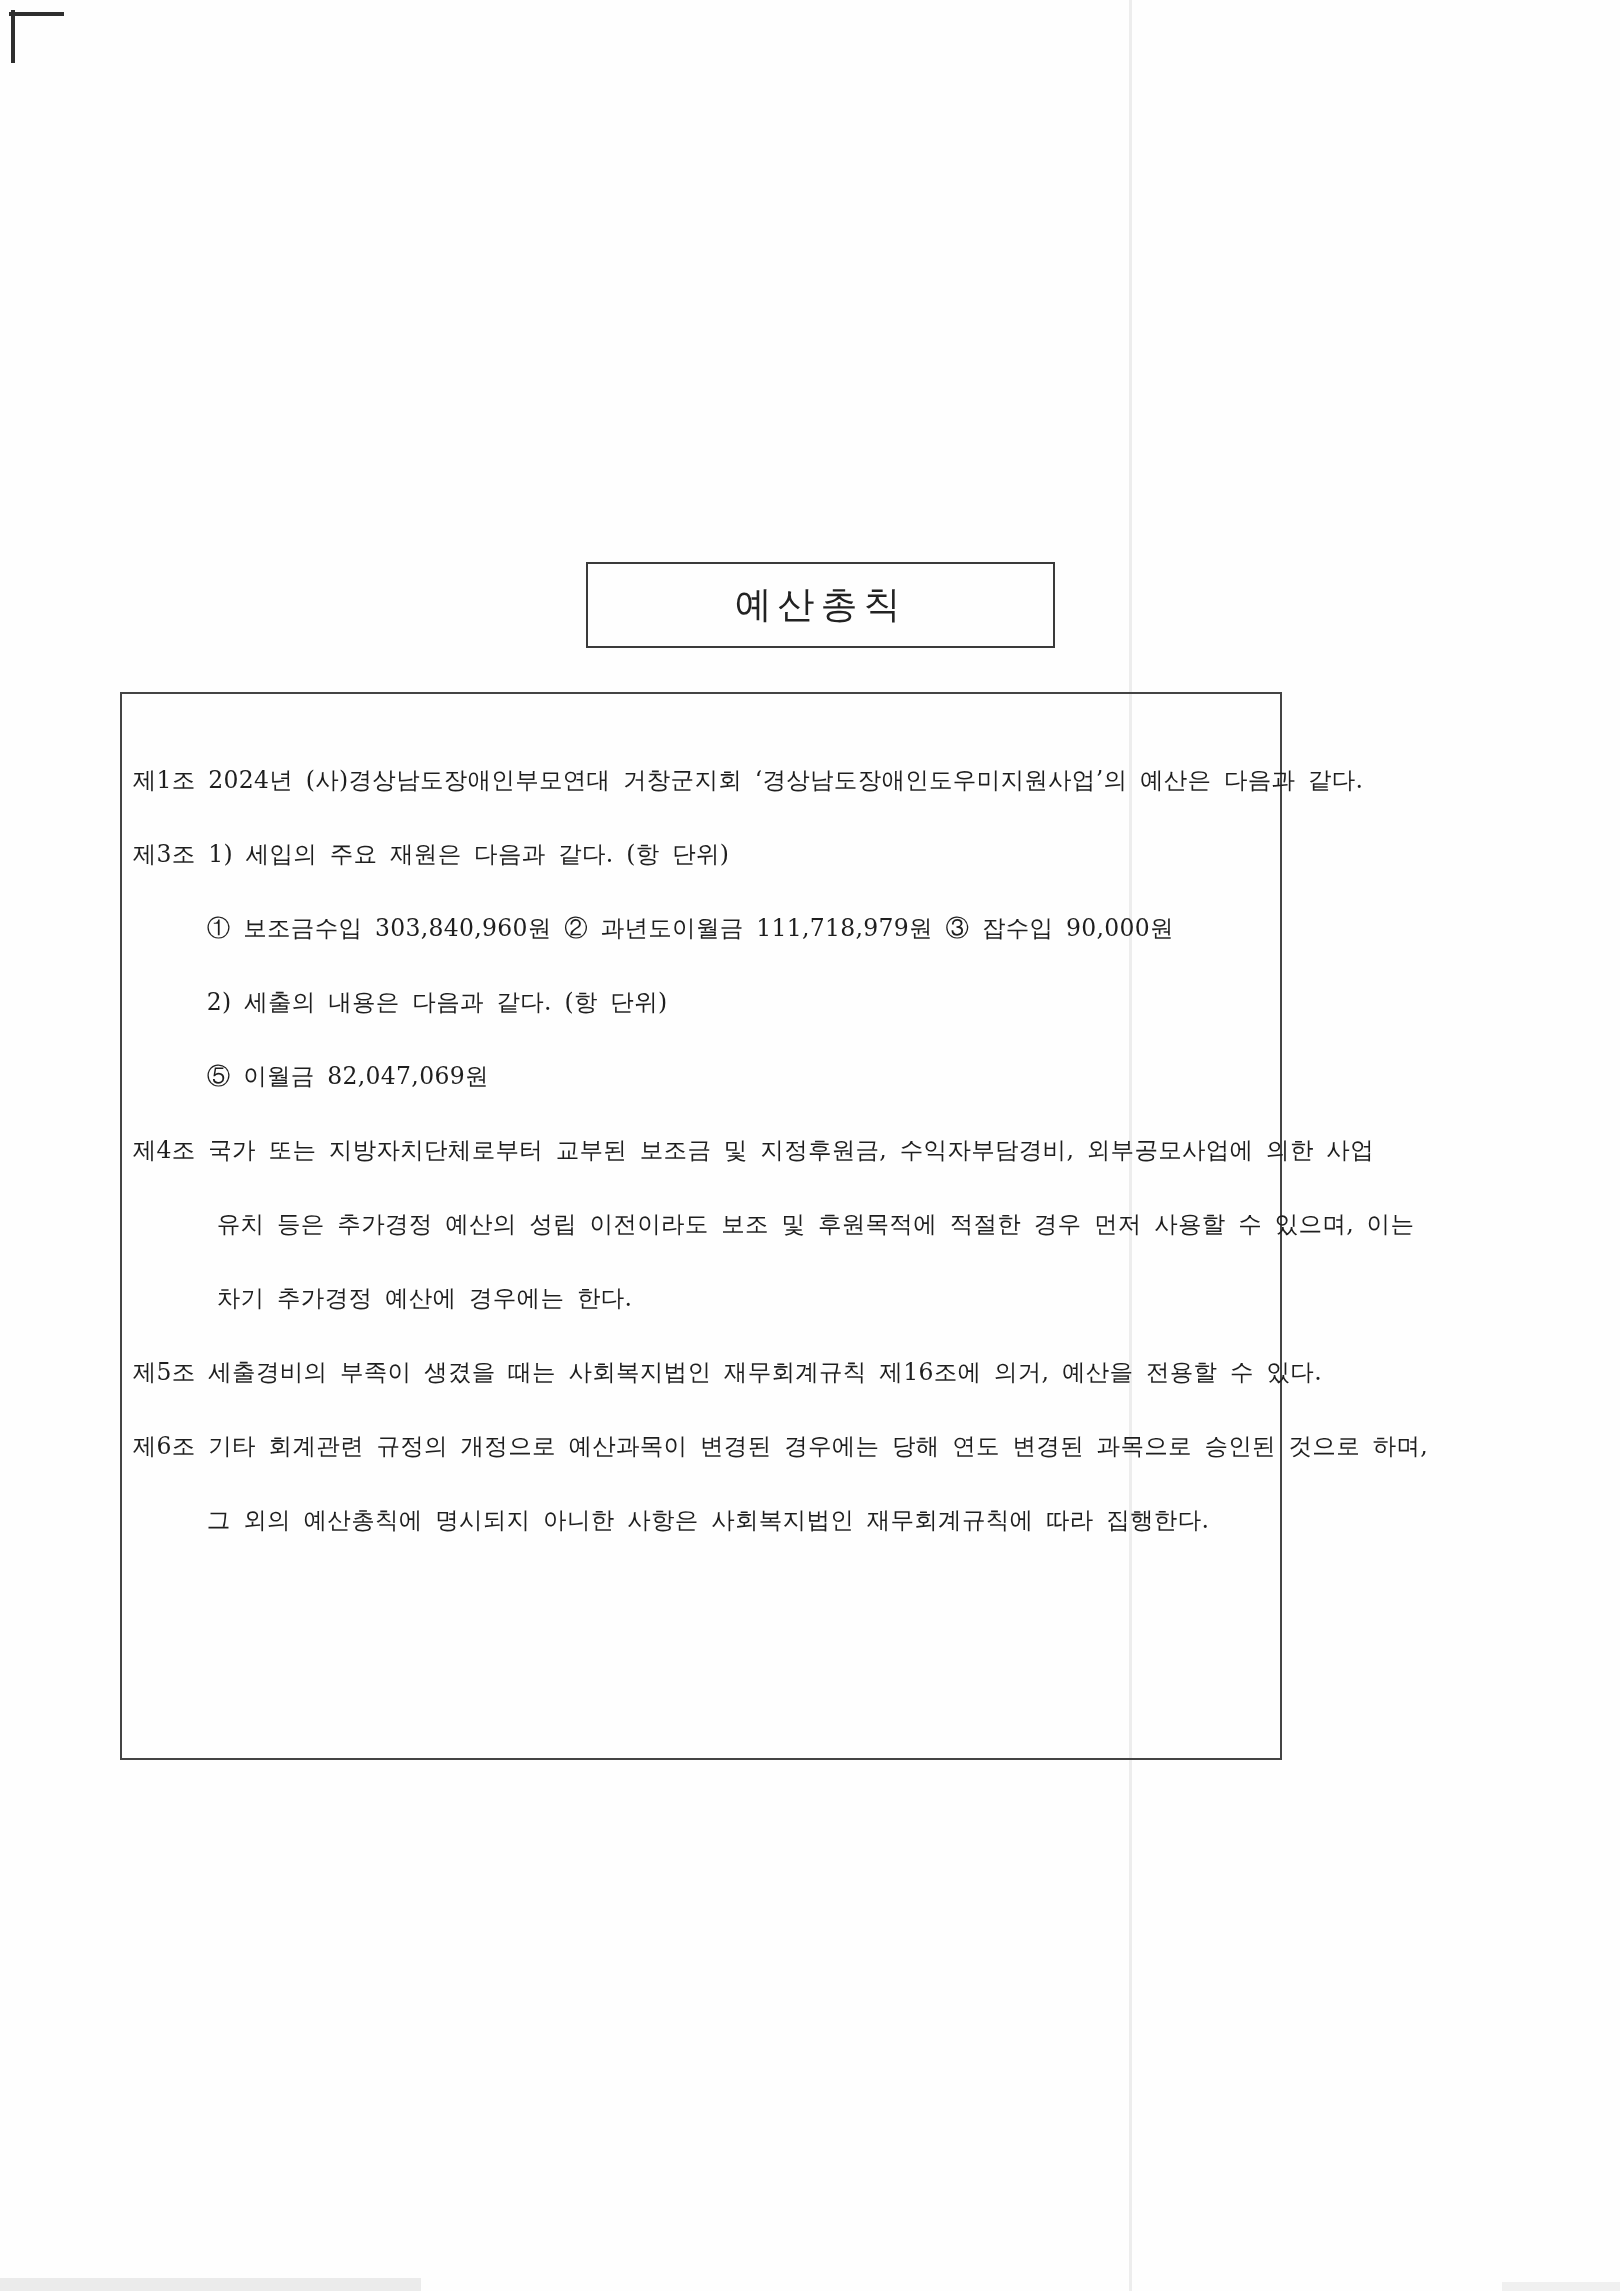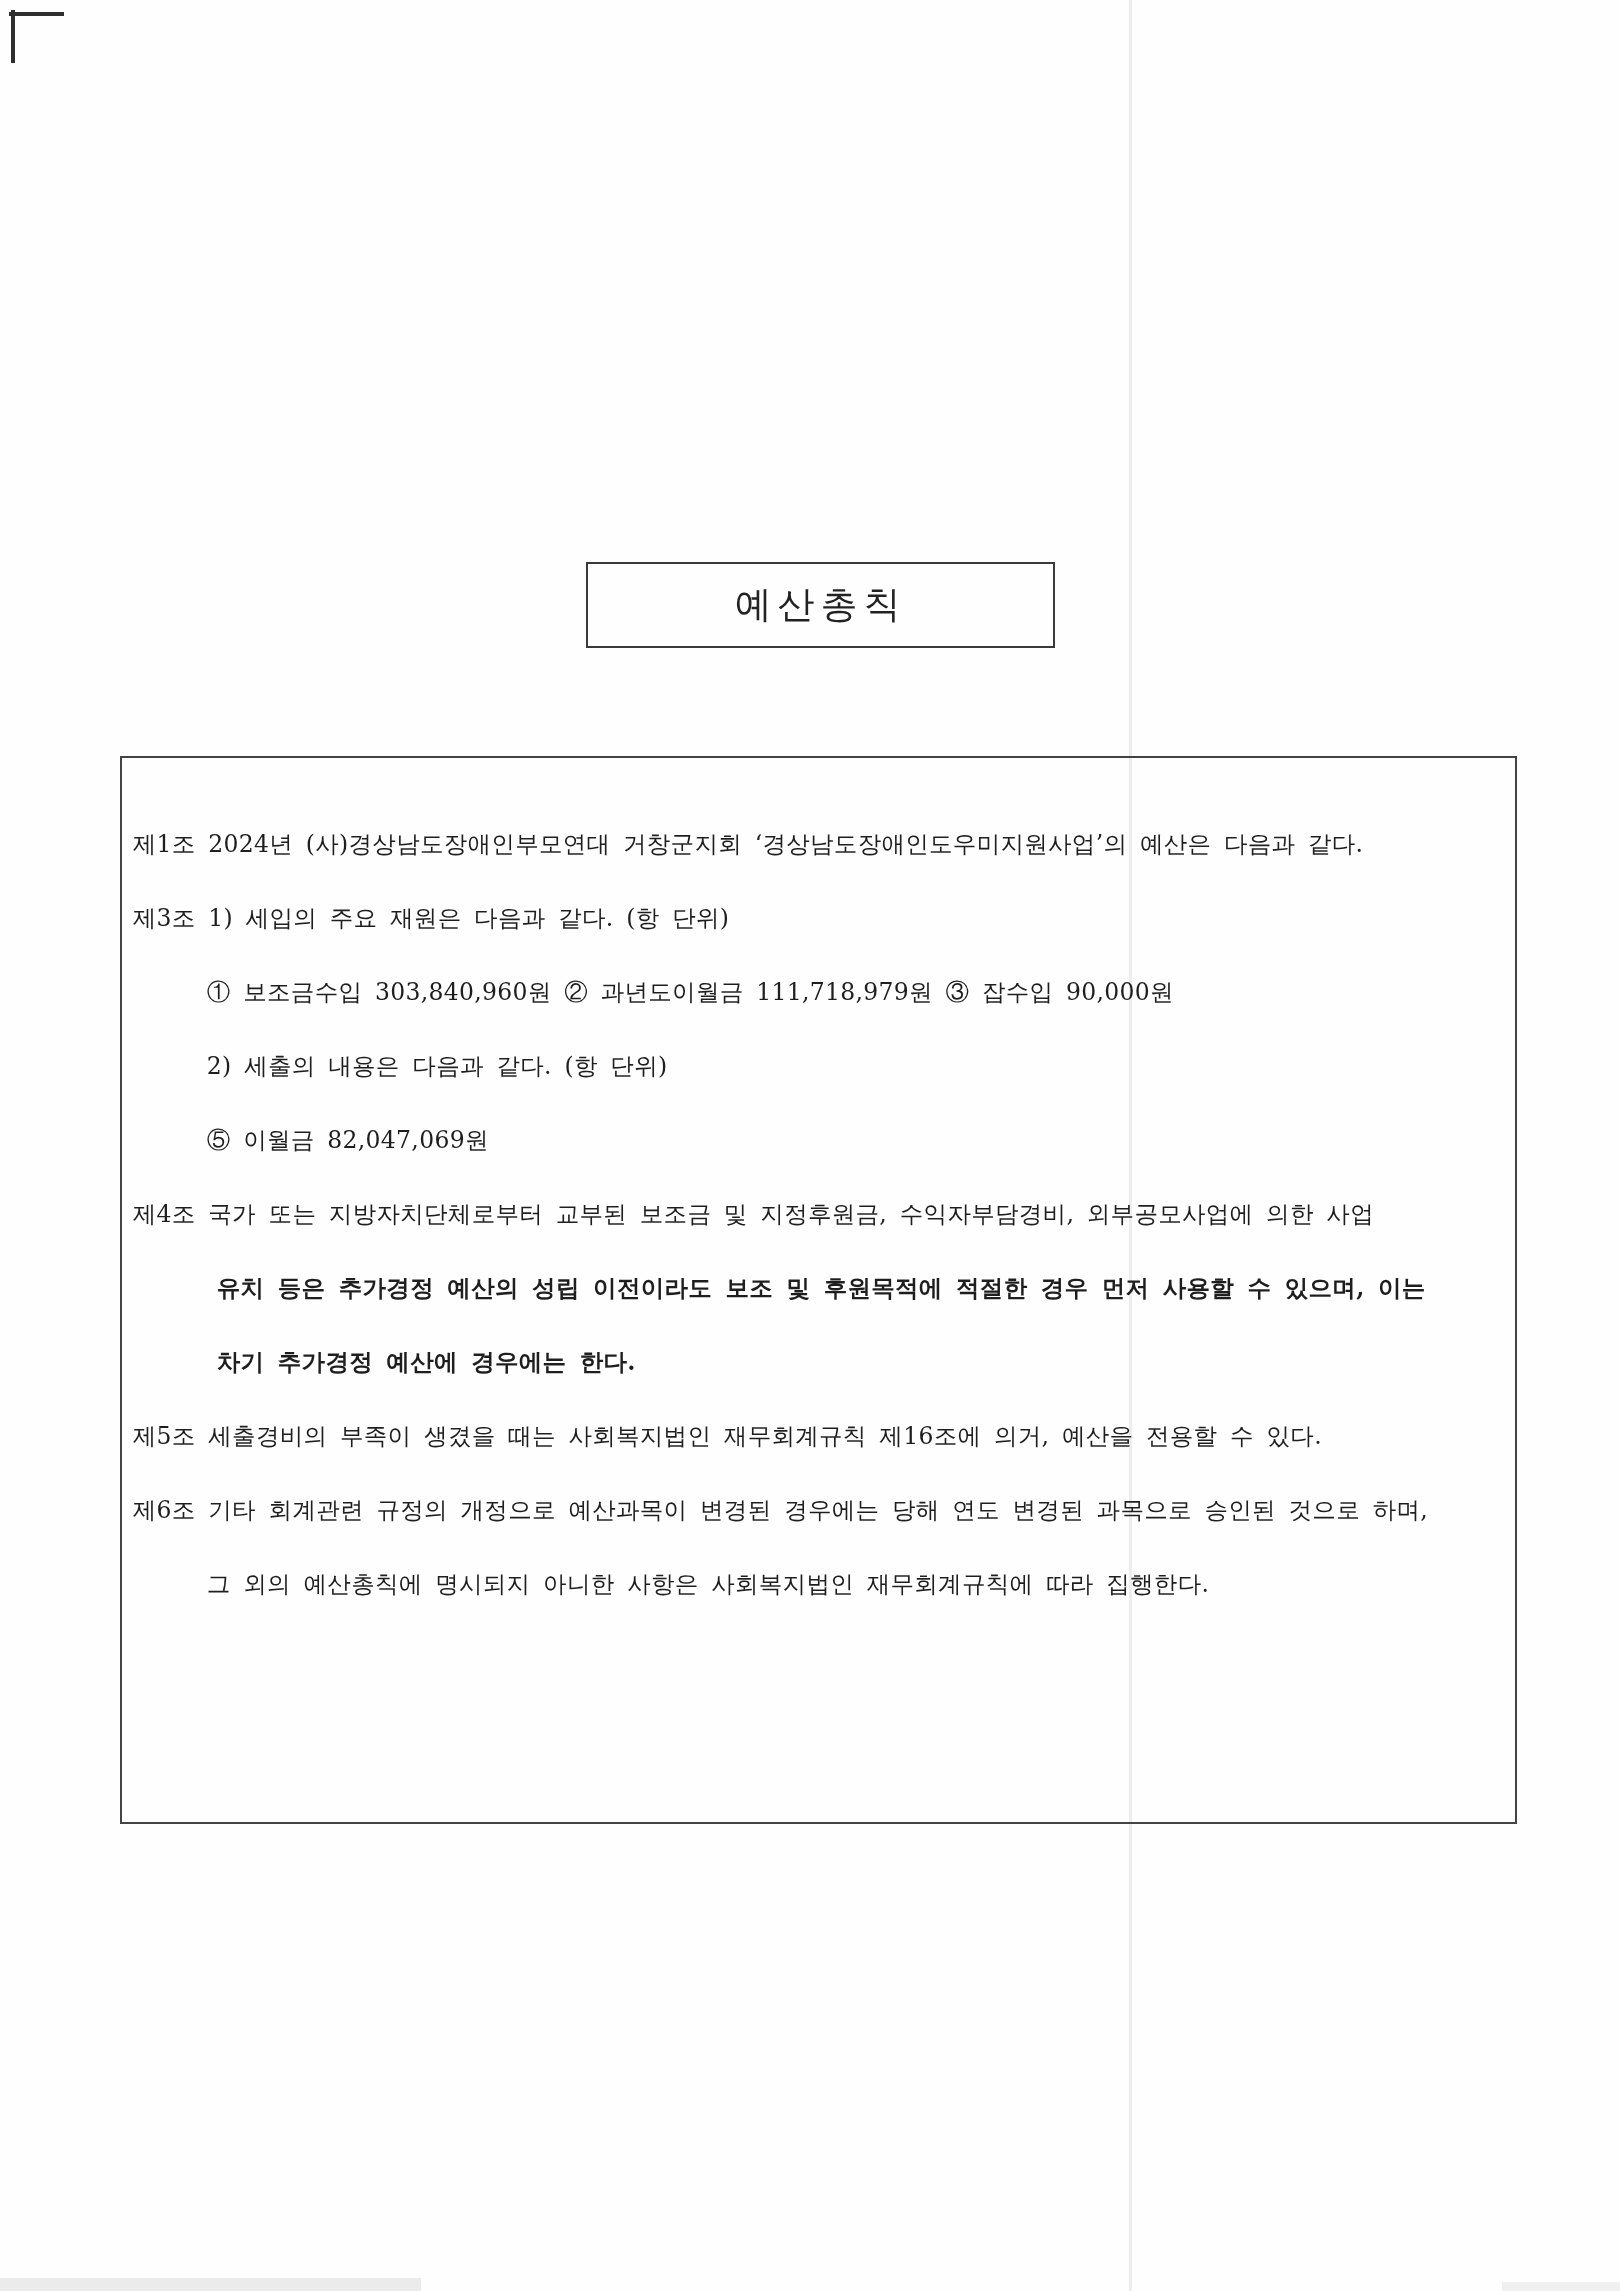--- a/index.html
+++ b/index.html
@@ -63,38 +63,38 @@
     box-sizing: border-box;
   }
   .title-box .title-text {
     font-size: 37px;
     letter-spacing: 5.9px;
     color: #222222;
   }
   
   .body-box {
     position: absolute;
-    left: 120px; top: 756px;
-    width: 1397px; height: 1068px;
+    left: 120px; top: 692px;
+    width: 1162px; height: 1068px;
     border: 2px solid #444444;
     box-sizing: border-box;
     padding: 49px 13.7px 0 10.8px;
   }
   .doc-line {
     font-size: 23.5px;
     line-height: 74px;
     height: 74px;
     white-space: nowrap;
     word-spacing: 4.9px;
     letter-spacing: 0.3px;
     color: #1e1e1e;
   }
   .indent-0 { padding-left: 0; }
   .indent-1 { padding-left: 74px; }
-  .indent-2 { padding-left: 84px; font-weight: bold; }
+  .indent-2 { padding-left: 84px; }
 </style>
 </head>
 <body>
 
 <div class="scan-page">
 
   <div class="corner-mark-h"></div>
   <div class="corner-mark-v"></div>
   <div class="fold-line"></div>
   <div class="bottom-smudge"></div>

